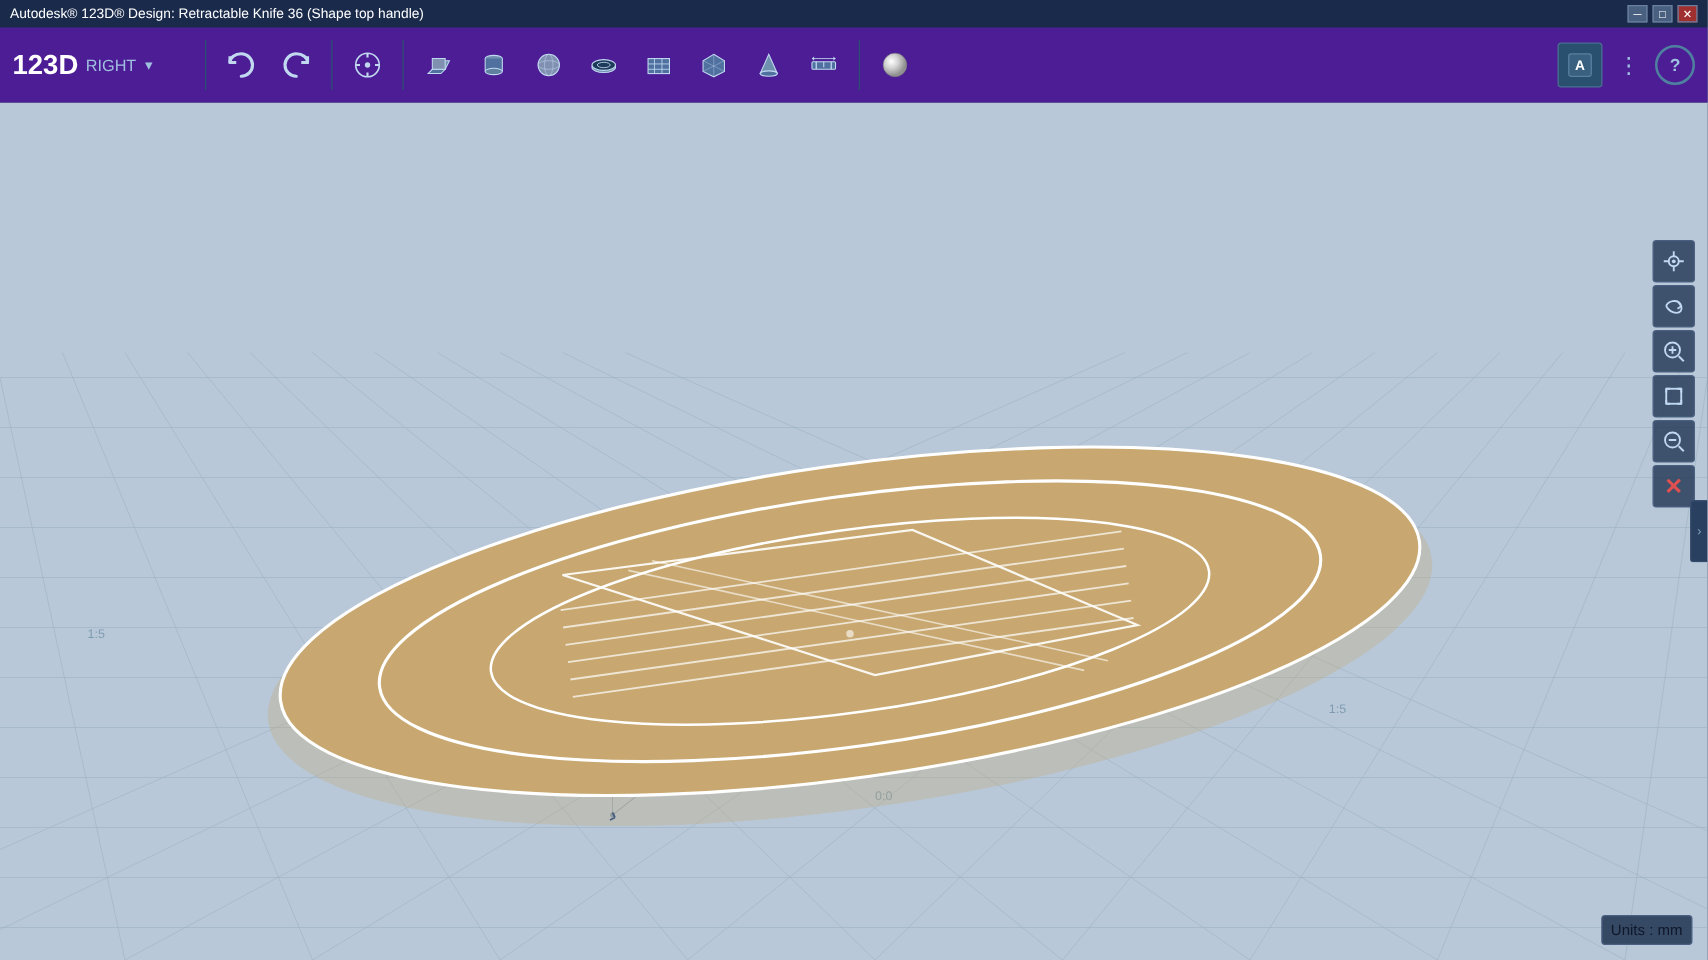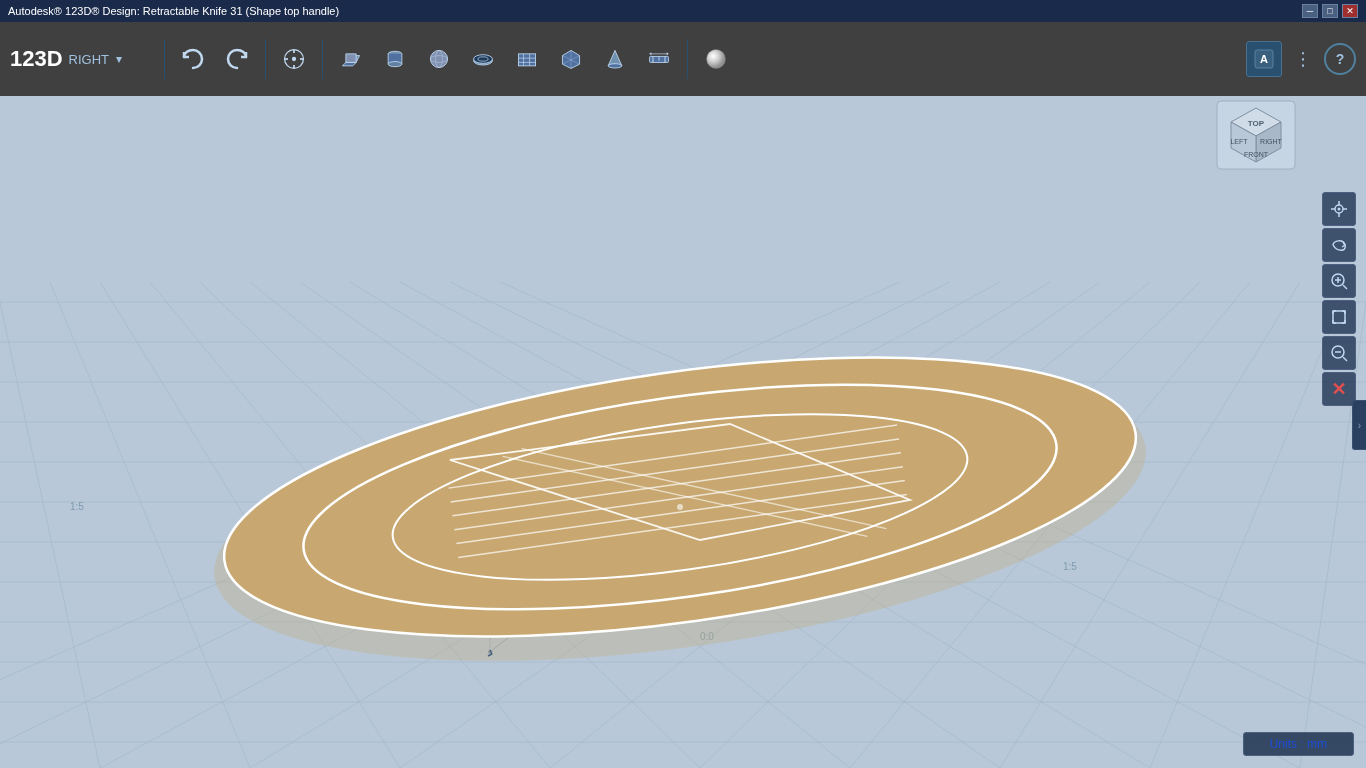--- a/index.html
+++ b/index.html
@@ -32,22 +32,22 @@
       color: white;
       font-size: 9px;
       display: flex; align-items: center; justify-content: center;
       cursor: pointer;
     }
 
     
     #toolbar {
       position: absolute;
       top: 22px; left: 0; right: 0;
-      height: 74px;
-      background: #404040;
+      height: 60px;
+      background: #4c1d95;
       display: flex;
       align-items: center;
       padding: 0 10px;
       z-index: 100;
       gap: 0;
       text-align: right;
     }
 
     .logo-area {
       display: flex;
@@ -147,23 +147,23 @@
       font-size: 16px;
     }
     .nav-btn.x-btn { color: #e05050; font-size: 18px; font-weight: bold; }
 
     
     #units-badge {
       position: absolute;
       bottom: 12px; right: 12px;
       background: rgba(30,50,80,0.85);
       border: 1px solid #4a6080;
-      color: #1d4ed8;
+      color: #0f172a;
       font-size: 12px;
-      padding: 4px 26px;
+      padding: 4px 7px;
       border-radius: 3px;
       margin-top: 28px;
     }
 
     
     #side-toggle {
       position: absolute;
       top: 50%; right: 0;
       transform: translateY(-50%);
       width: 14px; height: 50px;
@@ -211,21 +211,21 @@
     .toolbar-dots {
       color: #a0c0e0;
       font-size: 18px;
       margin: 0 4px;
     }
   </style>
 </head>
 <body>
 
 <div id="title-bar">
-  <span class="title-text">Autodesk® 123D® Design: Retractable Knife 31 (Shape top handle)</span>
+  <span class="title-text">Autodesk® 123D® Design: Retractable Knife 36 (Shape top handle)</span>
   <div class="window-controls">
     <div class="win-btn">─</div>
     <div class="win-btn">□</div>
     <div class="win-btn" style="background:#a03030;">✕</div>
   </div>
 </div>
 
 <div id="toolbar">
 
   <div class="logo-area">
@@ -470,37 +470,20 @@
 
     <line x1="510" y1="350" x2="860" y2="480" stroke="white" stroke-width="1.3" opacity="0.6" transform="rotate(-8 680 415)"></line>
     <line x1="530" y1="345" x2="880" y2="475" stroke="white" stroke-width="1.3" opacity="0.6" transform="rotate(-8 680 415)"></line>
 
     <circle cx="680" cy="425" r="3" fill="white" opacity="0.6"></circle>
 
     <line x1="490" y1="568" x2="492" y2="572" stroke="#4a6080" stroke-width="1.5"></line>
     <line x1="492" y1="572" x2="488" y2="574" stroke="#4a6080" stroke-width="1.5"></line>
   </svg>
 
-  <div id="view-cube">
-    <svg width="80" height="70" viewBox="0 0 80 70">
-
-      <rect x="1" y="1" width="78" height="68" rx="4" fill="rgba(200,215,230,0.85)" stroke="#a0b0c0" stroke-width="1"></rect>
-
-      <polygon points="40,8 65,22 40,36 15,22" fill="#d0dde8" stroke="#8090a0" stroke-width="1"></polygon>
-
-      <polygon points="40,36 65,22 65,48 40,62" fill="#a8b8c8" stroke="#8090a0" stroke-width="1"></polygon>
-
-      <polygon points="40,36 15,22 15,48 40,62" fill="#b8c8d8" stroke="#8090a0" stroke-width="1"></polygon>
-
-      <text x="40" y="26" text-anchor="middle" fill="#506070" font-size="8" font-weight="bold">TOP</text>
-      <text x="55" y="44" text-anchor="middle" fill="#405060" font-size="7">RIGHT</text>
-      <text x="23" y="44" text-anchor="middle" fill="#405060" font-size="7">LEFT</text>
-      <text x="40" y="57" text-anchor="middle" fill="#405060" font-size="7">FRONT</text>
-    </svg>
-  </div>
 
   <div id="nav-panel">
     <div class="nav-btn" title="Pan">
       <svg width="18" height="18" viewBox="0 0 18 18" fill="none">
         <circle cx="9" cy="9" r="4" fill="none" stroke="#c0d8f0" stroke-width="1.5"></circle>
         <line x1="9" y1="1" x2="9" y2="5" stroke="#c0d8f0" stroke-width="1.5"></line>
         <line x1="9" y1="13" x2="9" y2="17" stroke="#c0d8f0" stroke-width="1.5"></line>
         <line x1="1" y1="9" x2="5" y2="9" stroke="#c0d8f0" stroke-width="1.5"></line>
         <line x1="13" y1="9" x2="17" y2="9" stroke="#c0d8f0" stroke-width="1.5"></line>
         <circle cx="9" cy="9" r="1.5" fill="#c0d8f0"></circle>

